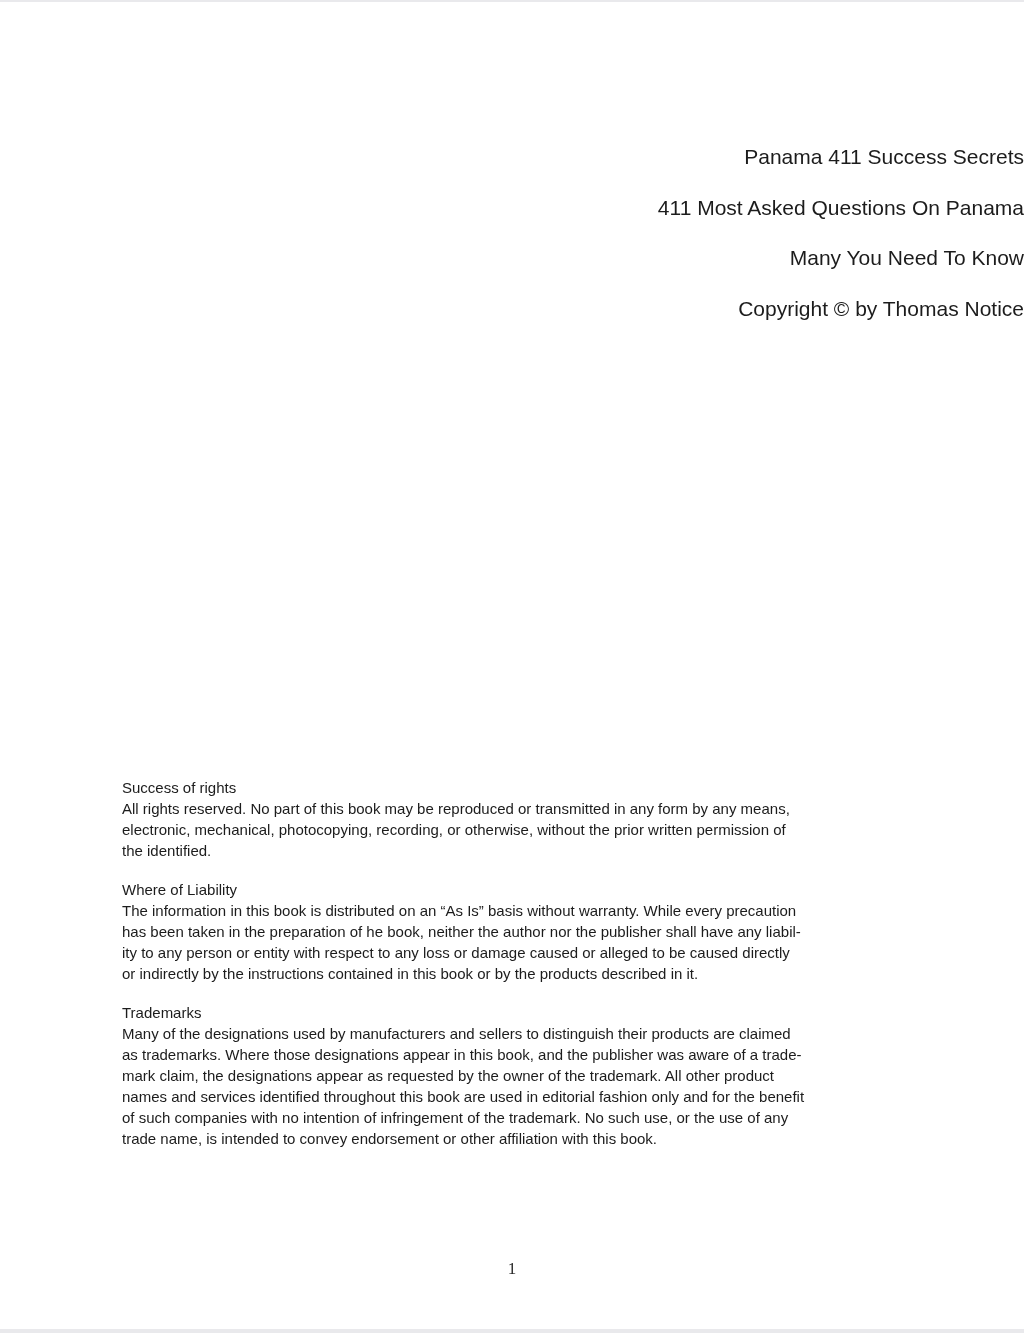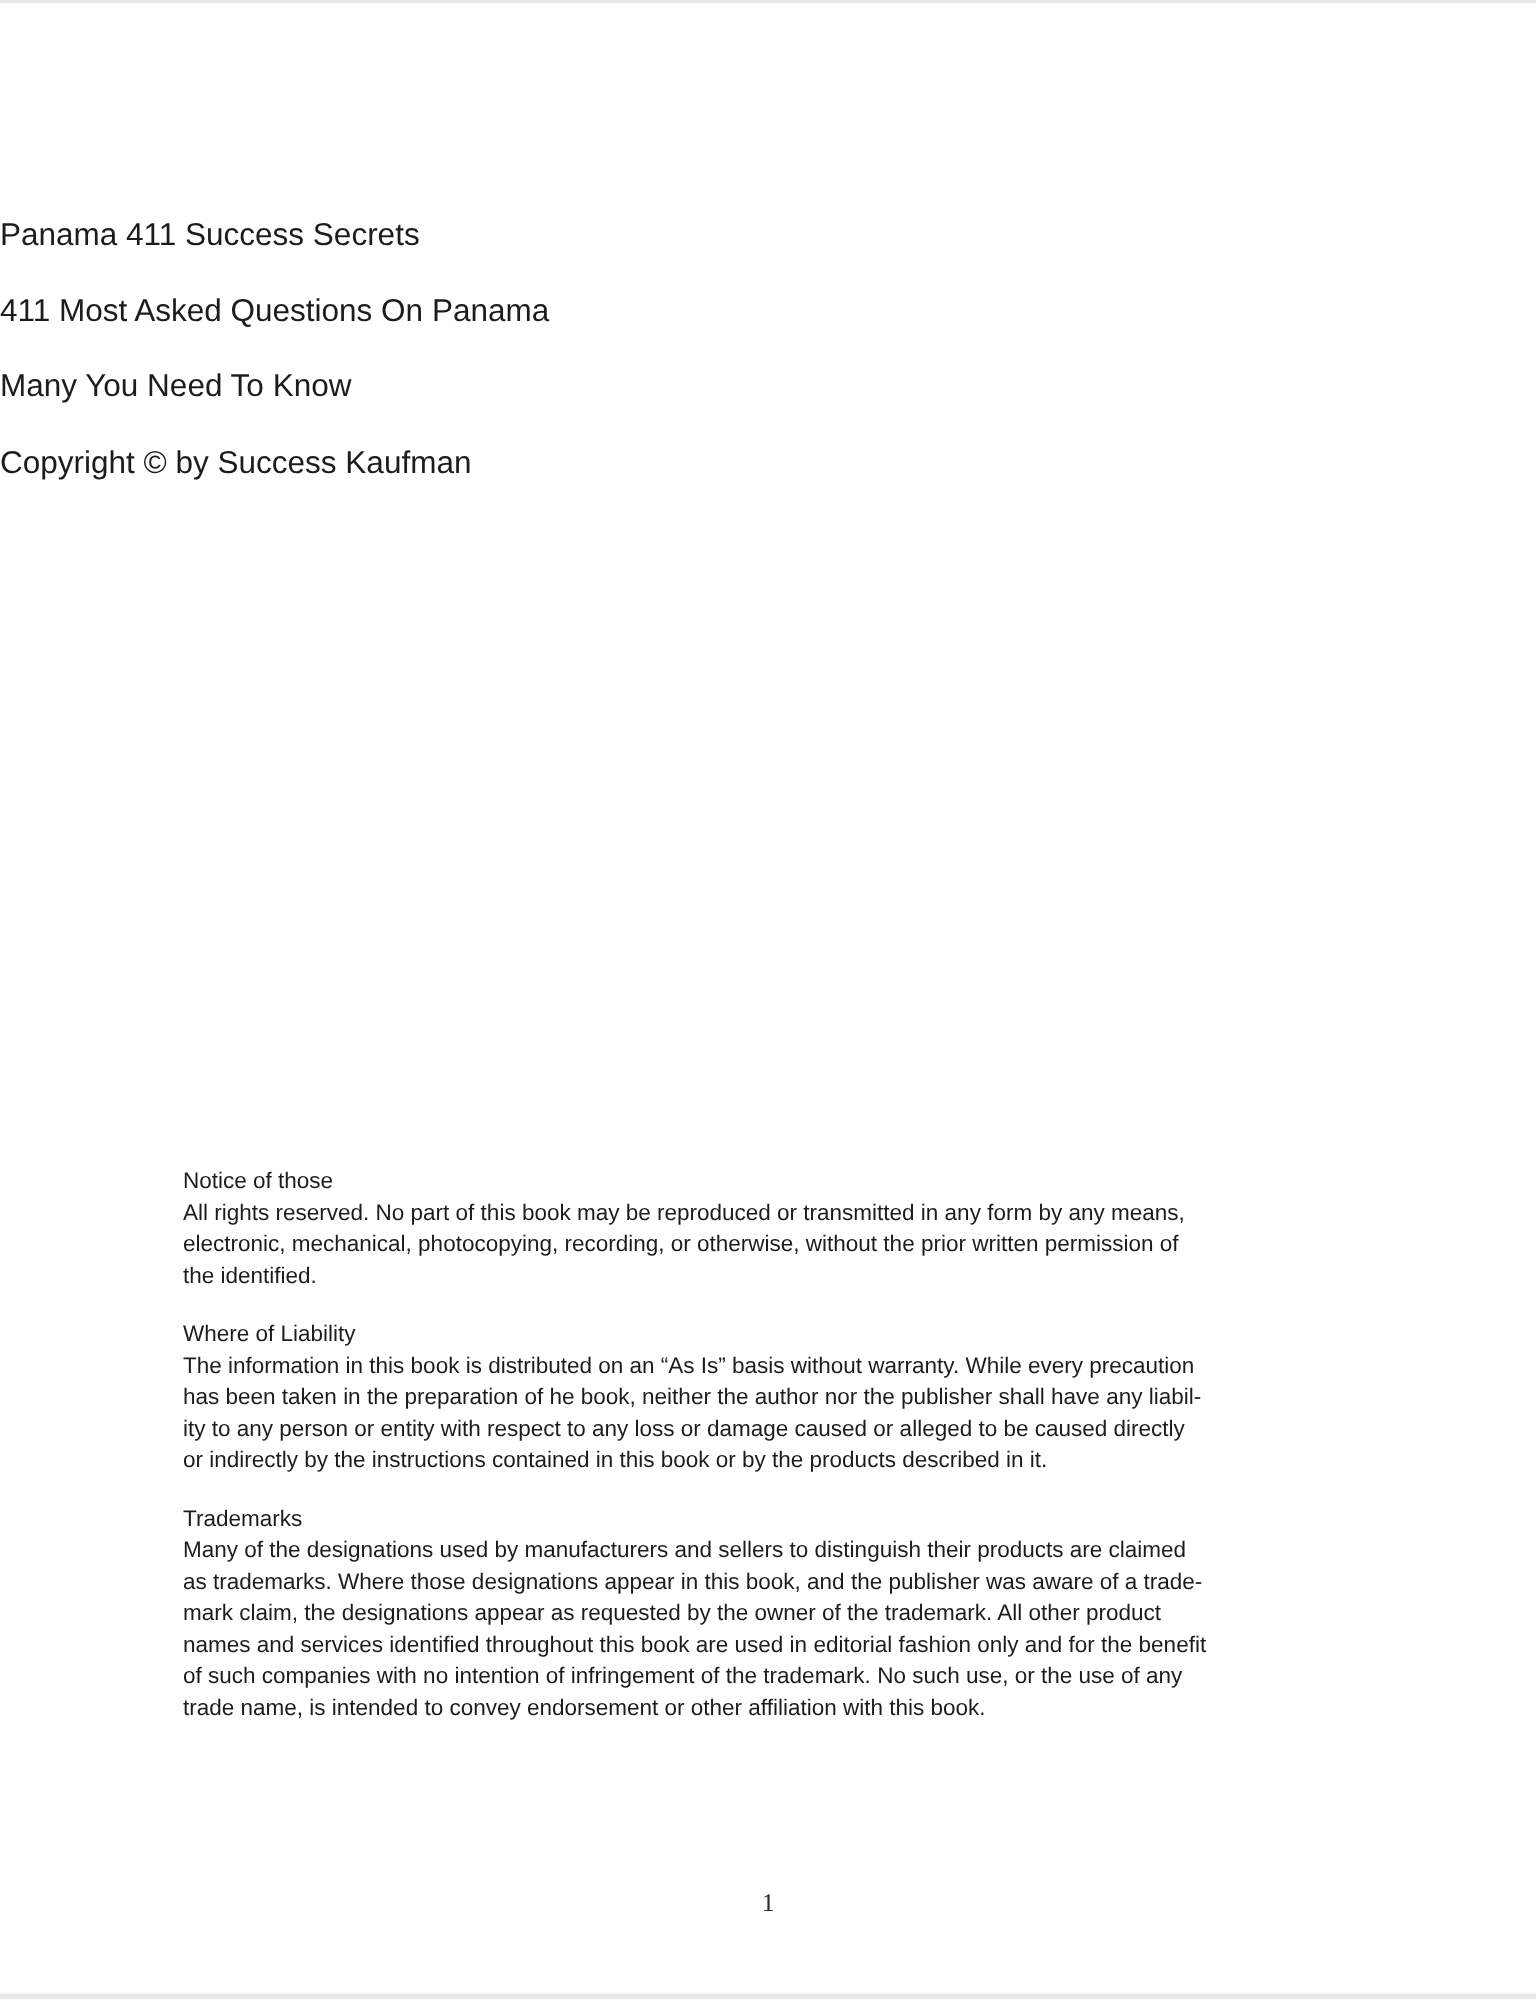--- a/index.html
+++ b/index.html
@@ -26,21 +26,21 @@
     position: absolute;
     bottom: 0; left: 0;
     width: 100%; height: 4px;
     background: #e9e9ec;
   }
   .title-block {
     position: absolute;
     top: 132px;
     left: 0;
     width: 100%;
-    text-align: left;
+    text-align: right;
     font-size: 21px;
     line-height: 50.5px;
     color: #1c1c1c;
   }
   .notices {
     position: absolute;
     top: 777px;
     left: 122px;
     width: 790px;
     font-size: 15px;
@@ -76,27 +76,27 @@
 <body>
 
 <div class="page">
 
   <div class="edge-top"></div>
 
   <div class="title-block">
     <div>Panama 411 Success Secrets</div>
     <div>411 Most Asked Questions On Panama</div>
     <div>Many You Need To Know</div>
-    <div>Copyright © by Success Kaufman</div>
+    <div>Copyright © by Thomas Notice</div>
   </div>
 
   <div class="notices">
 
     <div class="notice-section">
-      <div class="notice-heading">Notice of those</div>
+      <div class="notice-heading">Success of rights</div>
       <div class="notice-body">All rights reserved. No part of this book may be reproduced or transmitted in any form by any means,
 electronic, mechanical, photocopying, recording, or otherwise, without the prior written permission of
 the identified.</div>
     </div>
 
     <div class="notice-section">
       <div class="notice-heading">Where of Liability</div>
       <div class="notice-body">The information in this book is distributed on an “As Is” basis without warranty. While every precaution
 has been taken in the preparation of he book, neither the author nor the publisher shall have any liabil-
 ity to any person or entity with respect to any loss or damage caused or alleged to be caused directly

